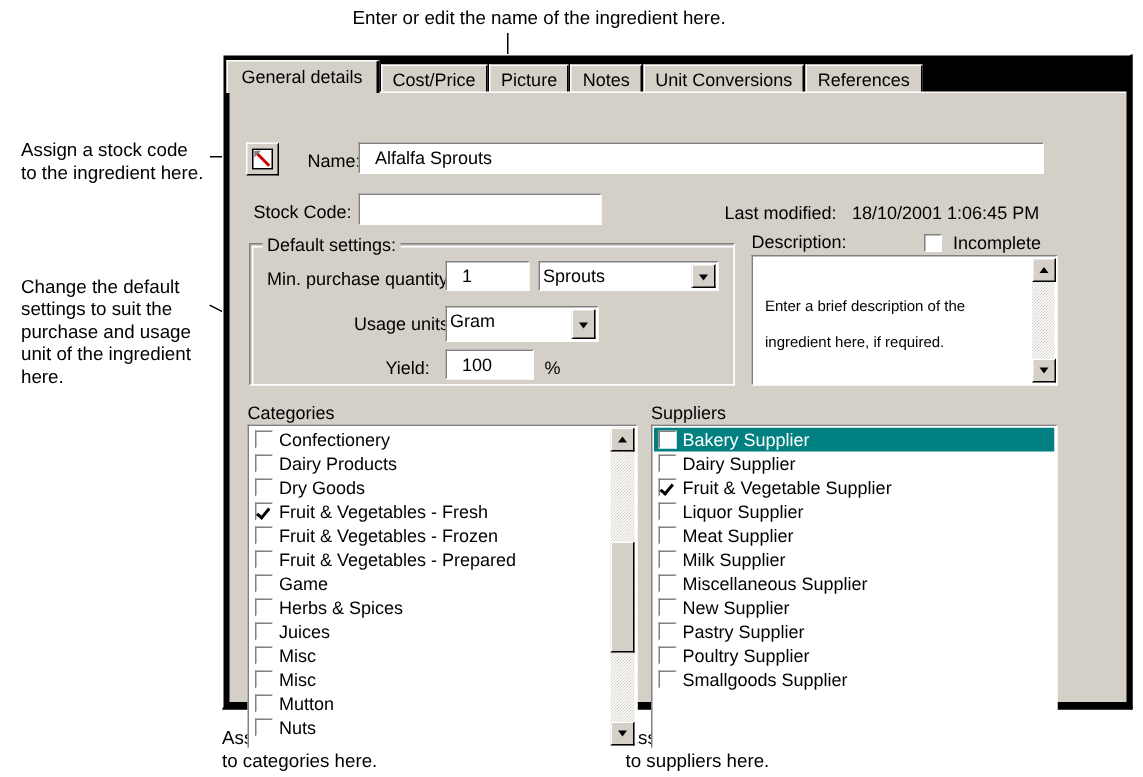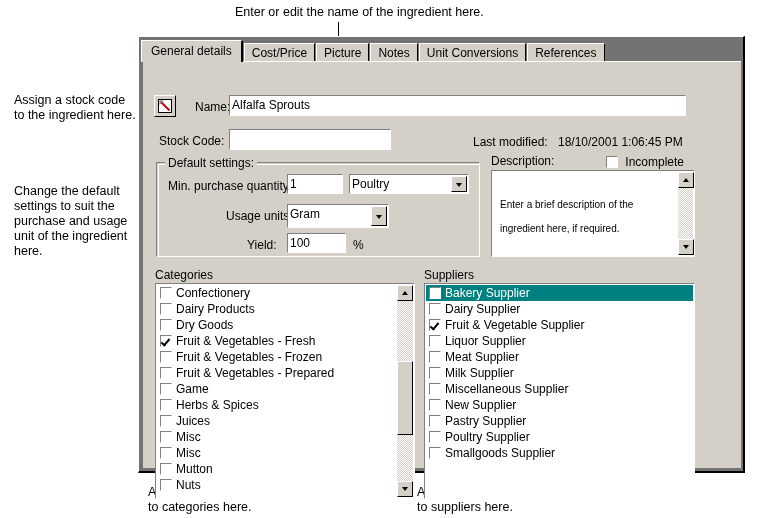--- a/index.html
+++ b/index.html
@@ -49,25 +49,25 @@
   .leader-diag {
     position: absolute;
     background: #000000;
     height: 1px;
     transform-origin: 0 0;
   }
 
   
   #panel {
     position: absolute;
-    left: 138px;
+    left: 148px;
     top: 36px;
     width: 607px;
     height: 437px;
-    background: #737373;
+    background: #000000;
     border-top: 1px solid #ffffff;
     border-left: 1px solid #ffffff;
     border-right: 2px solid #000000;
     border-bottom: 2px solid #000000;
     box-sizing: border-box;
   }
 
   
   #tabstrip {
     position: absolute;
@@ -123,21 +123,21 @@
   .field {
     background: #ffffff;
     border-top: 1px solid #808080;
     border-left: 1px solid #808080;
     border-right: 1px solid #ffffff;
     border-bottom: 1px solid #ffffff;
     box-sizing: border-box;
     position: absolute;
     font-size: 12px;
     color: #000;
-    padding: 1px 2px;
+    padding: 1px 10px;
     line-height: 16px;
     overflow: hidden;
     white-space: nowrap;
   }
   .lbl {
     position: absolute;
     font-size: 12px;
     color: #000;
     white-space: nowrap;
     line-height: 14px;
@@ -432,21 +432,21 @@
       <span class="cb"></span>
       <span class="lbl" style="position:static; margin-left:4px;">Incomplete</span>
     </div>
 
     <div class="groupbox" style="left:13px; top:100px; width:324px; height:95px;"></div>
     <div class="groupbox-title" style="left:22px; top:95px;">Default settings:</div>
 
     <div class="lbl" style="left:25px; top:117px;">Min. purchase quantity:</div>
     <div class="field" style="left:144px; top:112px; width:56px; height:20px;">1</div>
     <div class="combo" style="left:206px; top:112px; width:120px; height:20px;">
-      <span>Poultry</span>
+      <span>Sprouts</span>
       <span class="combo-btn">
           <i></i>
         </span>
     </div>
 
     <div class="lbl" style="left:83px; top:147px;">Usage units:</div>
     <div class="combo" style="left:144px; top:142px; width:102px; height:24px;">
       <span>Gram</span>
       <span class="combo-btn">
           <i></i>

